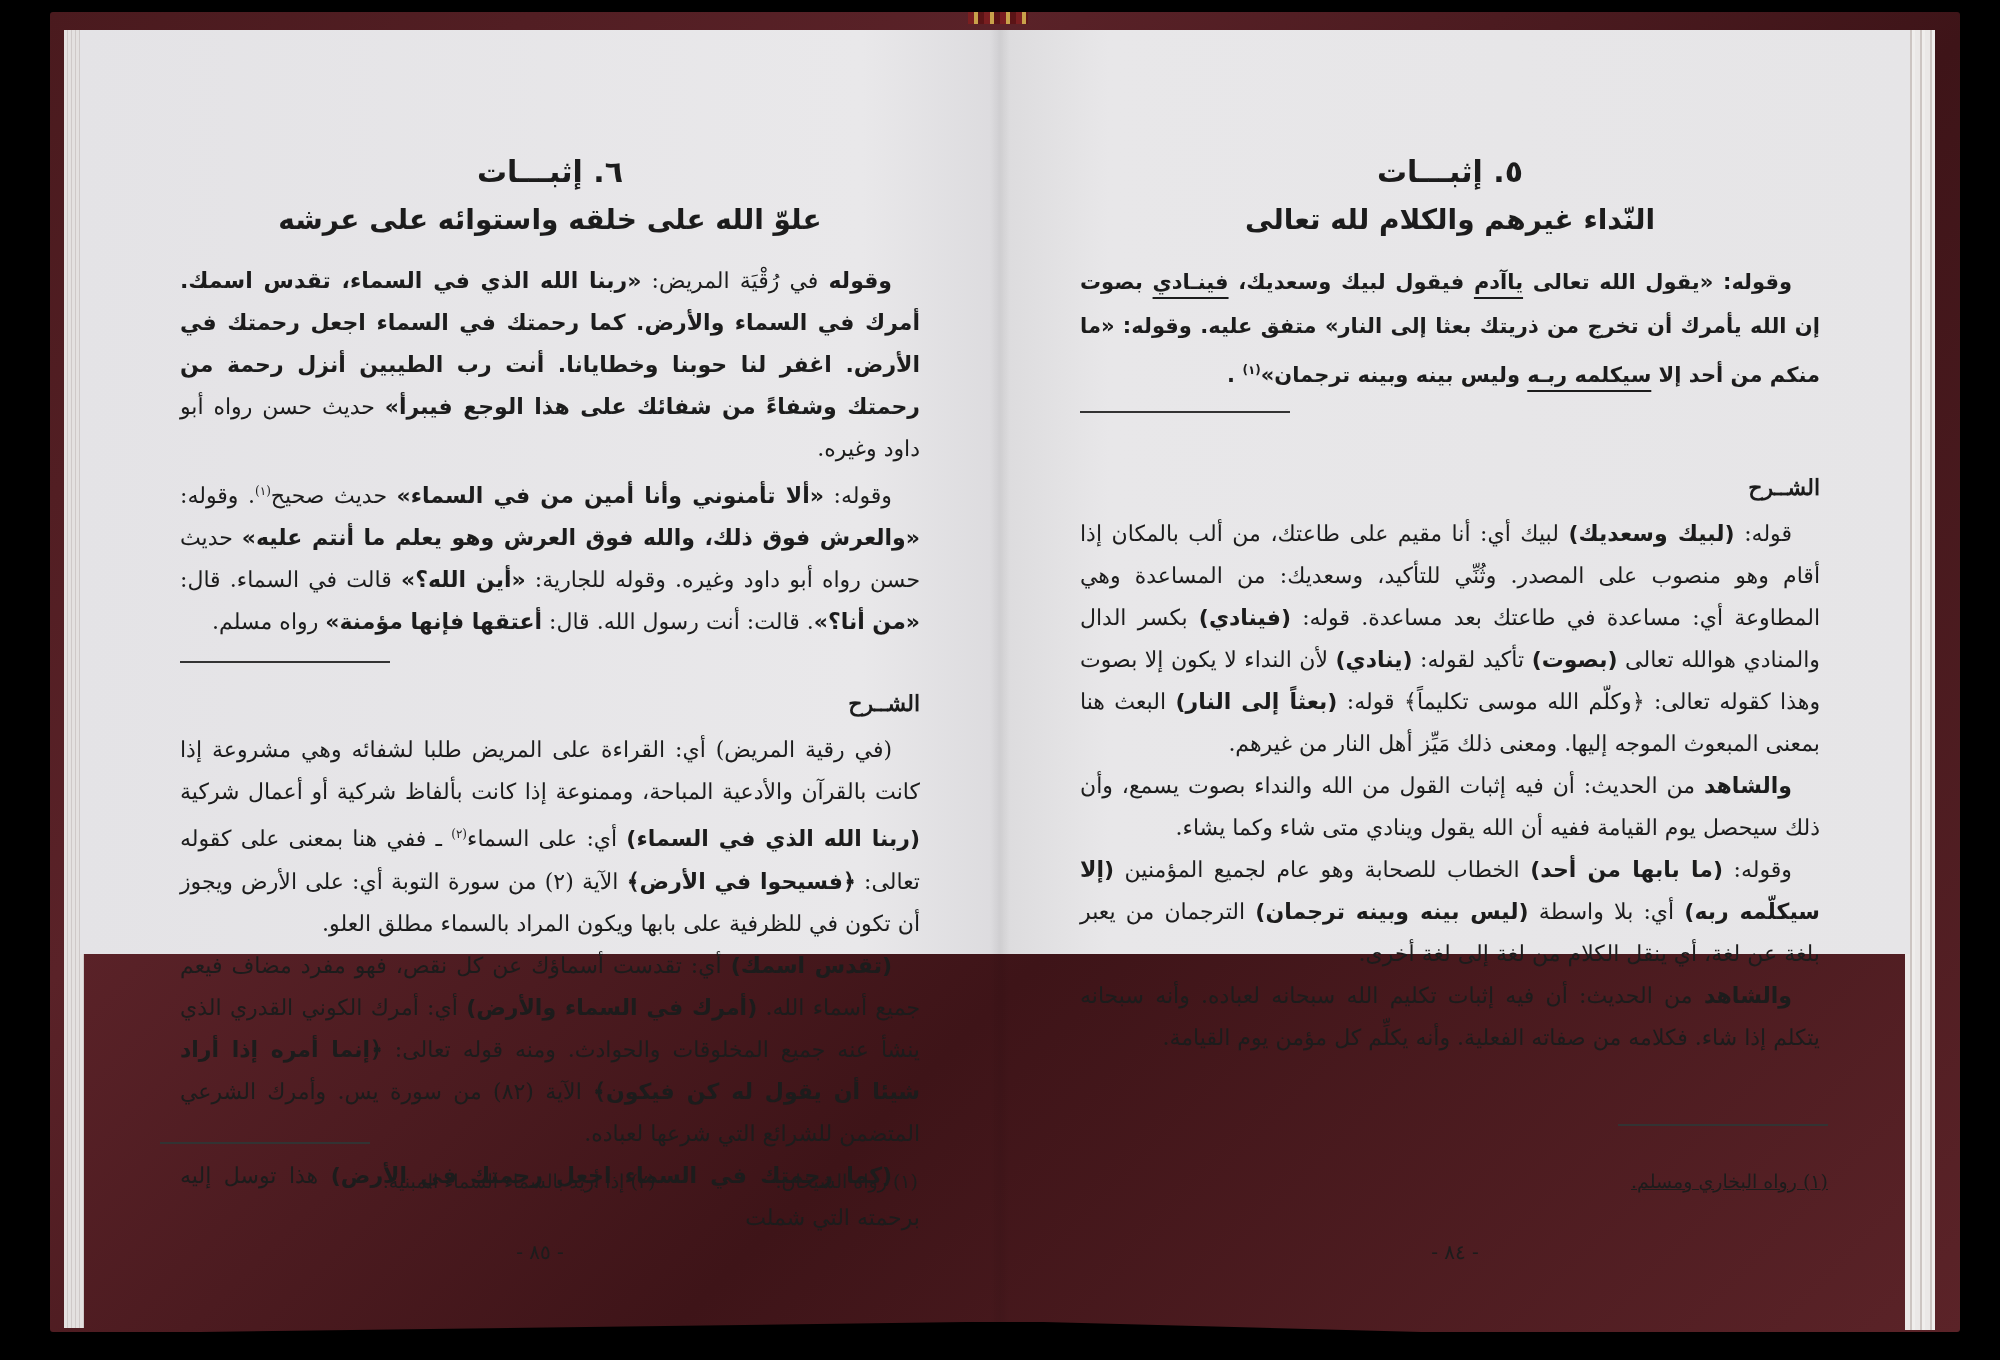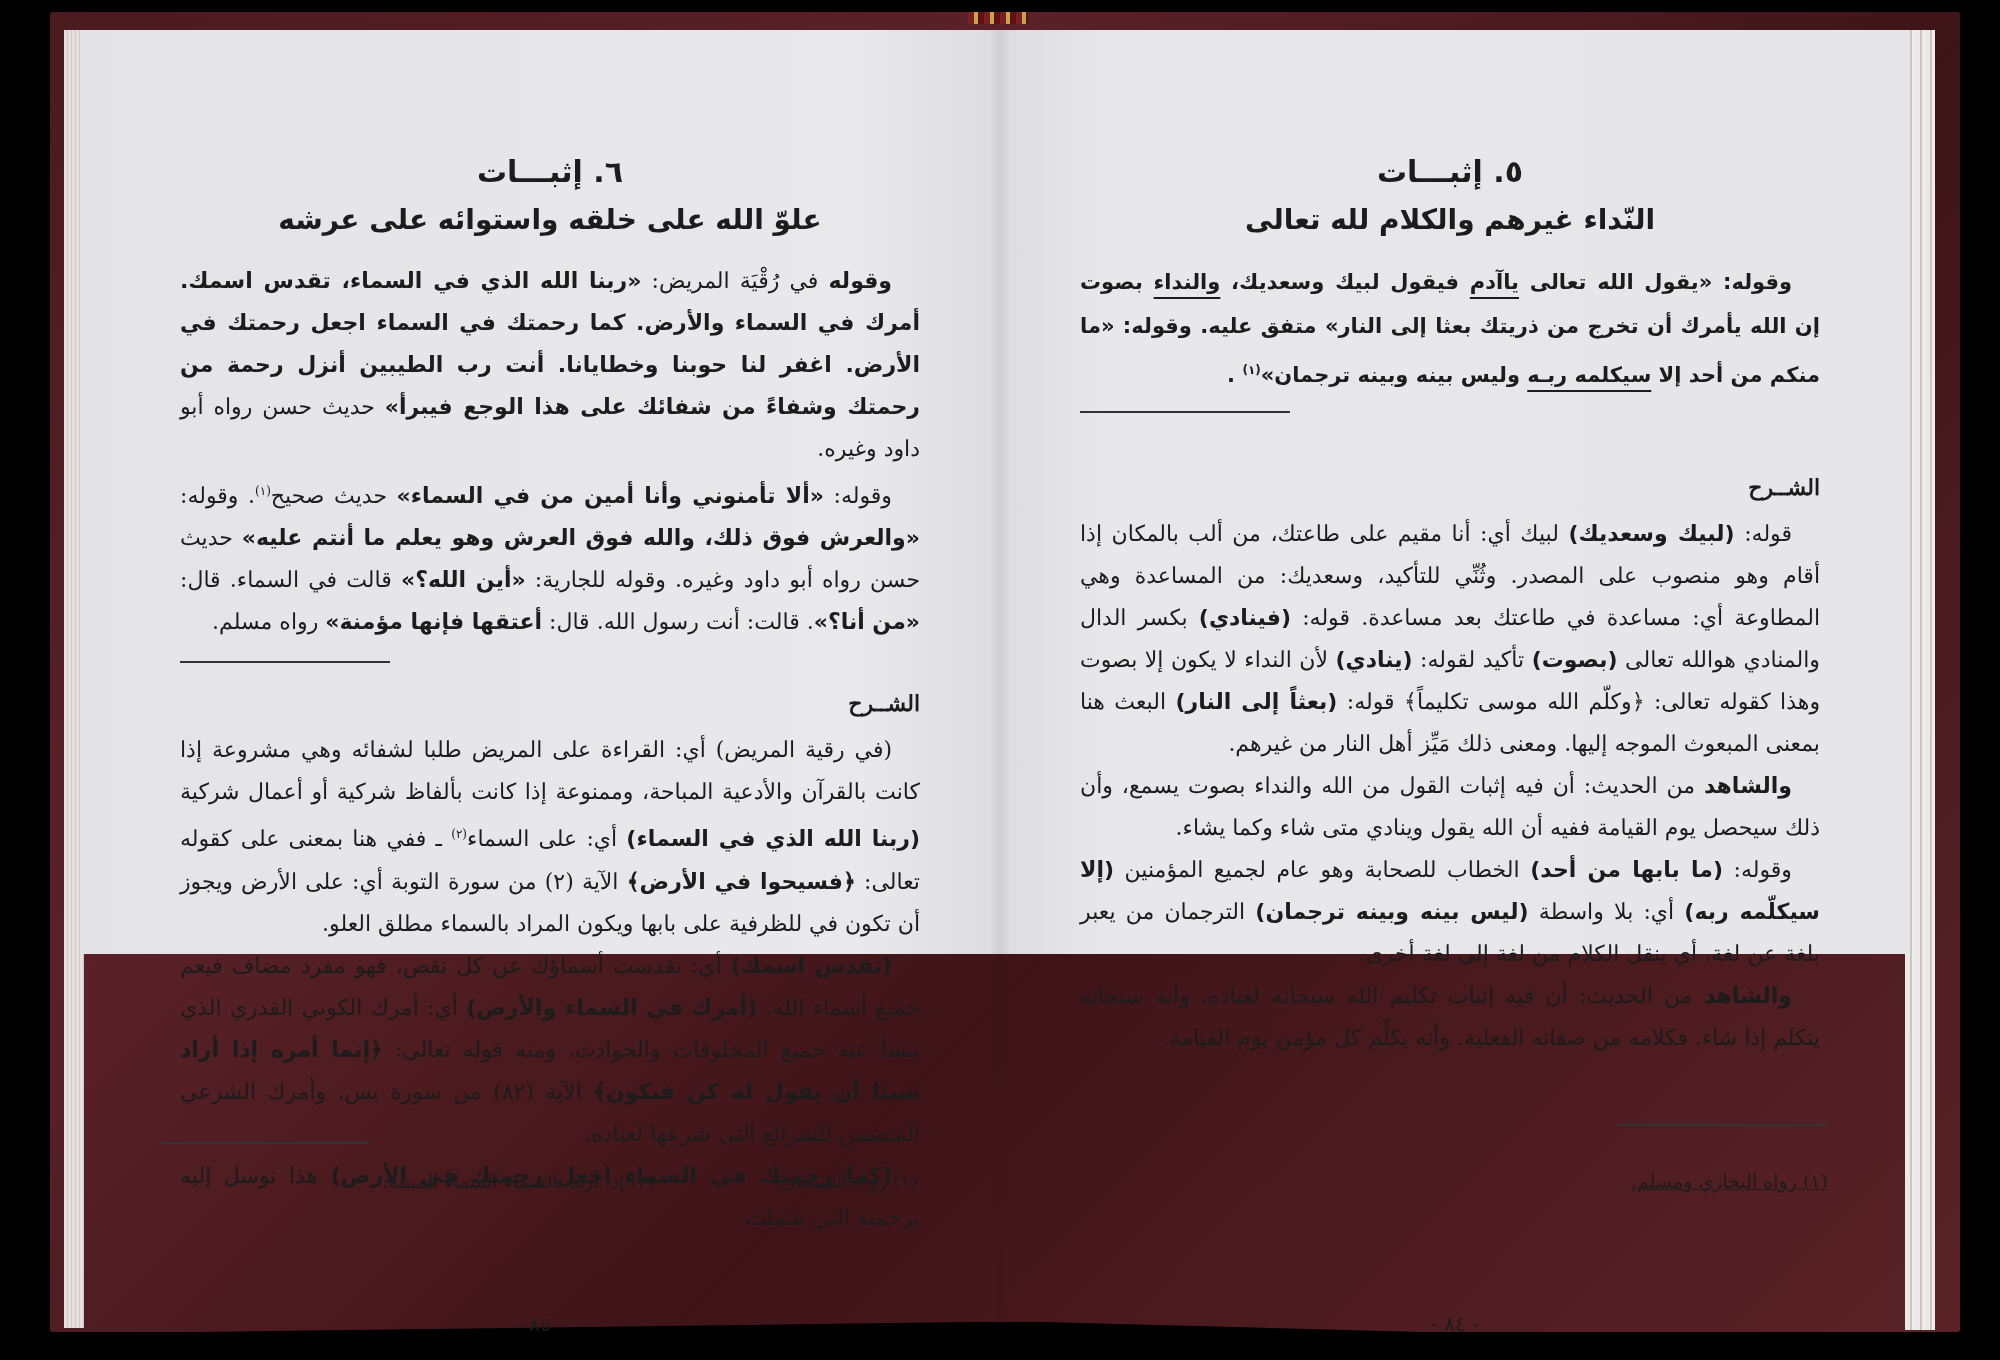--- a/index.html
+++ b/index.html
@@ -65,21 +65,21 @@
     .section-head {
       font-weight: bold; font-size: 22px; margin: 22px 0 6px; line-height: 38px;
       font-family: Liberation Sans, sans-serif;
     }
     .rule { height: 2px; background: #333; width: 210px; margin-right: 0; margin-left: auto; }
     .rule.left-of-rtl { margin-right: auto; margin-left: 0; }
 
     .fn-rule { position: absolute; height: 2px; background: #333; width: 210px; }
     .footnotes { position: absolute; font-size: 19px; display: flex; gap: 120px; }
     .page-number {
-      position: absolute; width: 100%; text-align: center; font-size: 20px; top: 1282px;
+      position: absolute; width: 100%; text-align: center; font-size: 20px; top: 1210px;
       direction: ltr;
     }
   </style>
 </head>
 <body>
 
 <div class="cover"></div>
 <div class="spine-band"></div>
 <div class="page-stack-left"></div>
 <div class="page-stack-right"></div>
@@ -119,21 +119,21 @@
   </div>
   <div class="page-number">- ٨٥ -</div>
 </div>
 
 <div class="page right">
   <div class="content">
     <p class="chapter-num">٥. إثبـــات</p>
     <p class="chapter-title">النّداء غيرهم والكلام لله تعالى</p>
 
     <p class="para indent bold-body">
-      <span>وقوله: «يقول الله تعالى </span><span class="u">ياآدم</span><span> فيقول لبيك وسعديك، </span><span class="u">والنداء</span><span> بصوت إن الله يأمرك أن تخرج من ذريتك بعثا إلى النار» متفق عليه. وقوله: «ما منكم من أحد إلا </span><span class="u">سيكلمه ربـه</span><span> وليس بينه وبينه ترجمان»</span><span class="sup">(١)</span><span> .</span>
+      <span>وقوله: «يقول الله تعالى </span><span class="u">ياآدم</span><span> فيقول لبيك وسعديك، </span><span class="u">فينـادي</span><span> بصوت إن الله يأمرك أن تخرج من ذريتك بعثا إلى النار» متفق عليه. وقوله: «ما منكم من أحد إلا </span><span class="u">سيكلمه ربـه</span><span> وليس بينه وبينه ترجمان»</span><span class="sup">(١)</span><span> .</span>
     </p>
 
     <div class="rule left-of-rtl" style="margin-top:14px;"></div>
 
     <p class="section-head" style="margin-top:56px;">الشــرح</p>
 
     <p class="para indent">
       <span>قوله: </span><span class="b">(لبيك وسعديك)</span><span> لبيك أي: أنا مقيم على طاعتك، من ألب بالمكان إذا أقام وهو منصوب على المصدر. وثُنِّي للتأكيد، وسعديك: من المساعدة وهي المطاوعة أي: مساعدة في طاعتك بعد مساعدة. قوله: </span><span class="b">(فينادي)</span><span> بكسر الدال والمنادي هوالله تعالى </span><span class="b">(بصوت)</span><span> تأكيد لقوله: </span><span class="b">(ينادي)</span><span> لأن النداء لا يكون إلا بصوت وهذا كقوله تعالى: ﴿وكلّم الله موسى تكليماً﴾ قوله: </span><span class="b">(بعثاً إلى النار)</span><span> البعث هنا بمعنى المبعوث الموجه إليها. ومعنى ذلك مَيِّز أهل النار من غيرهم.</span>
     </p>
     <p class="para indent">

